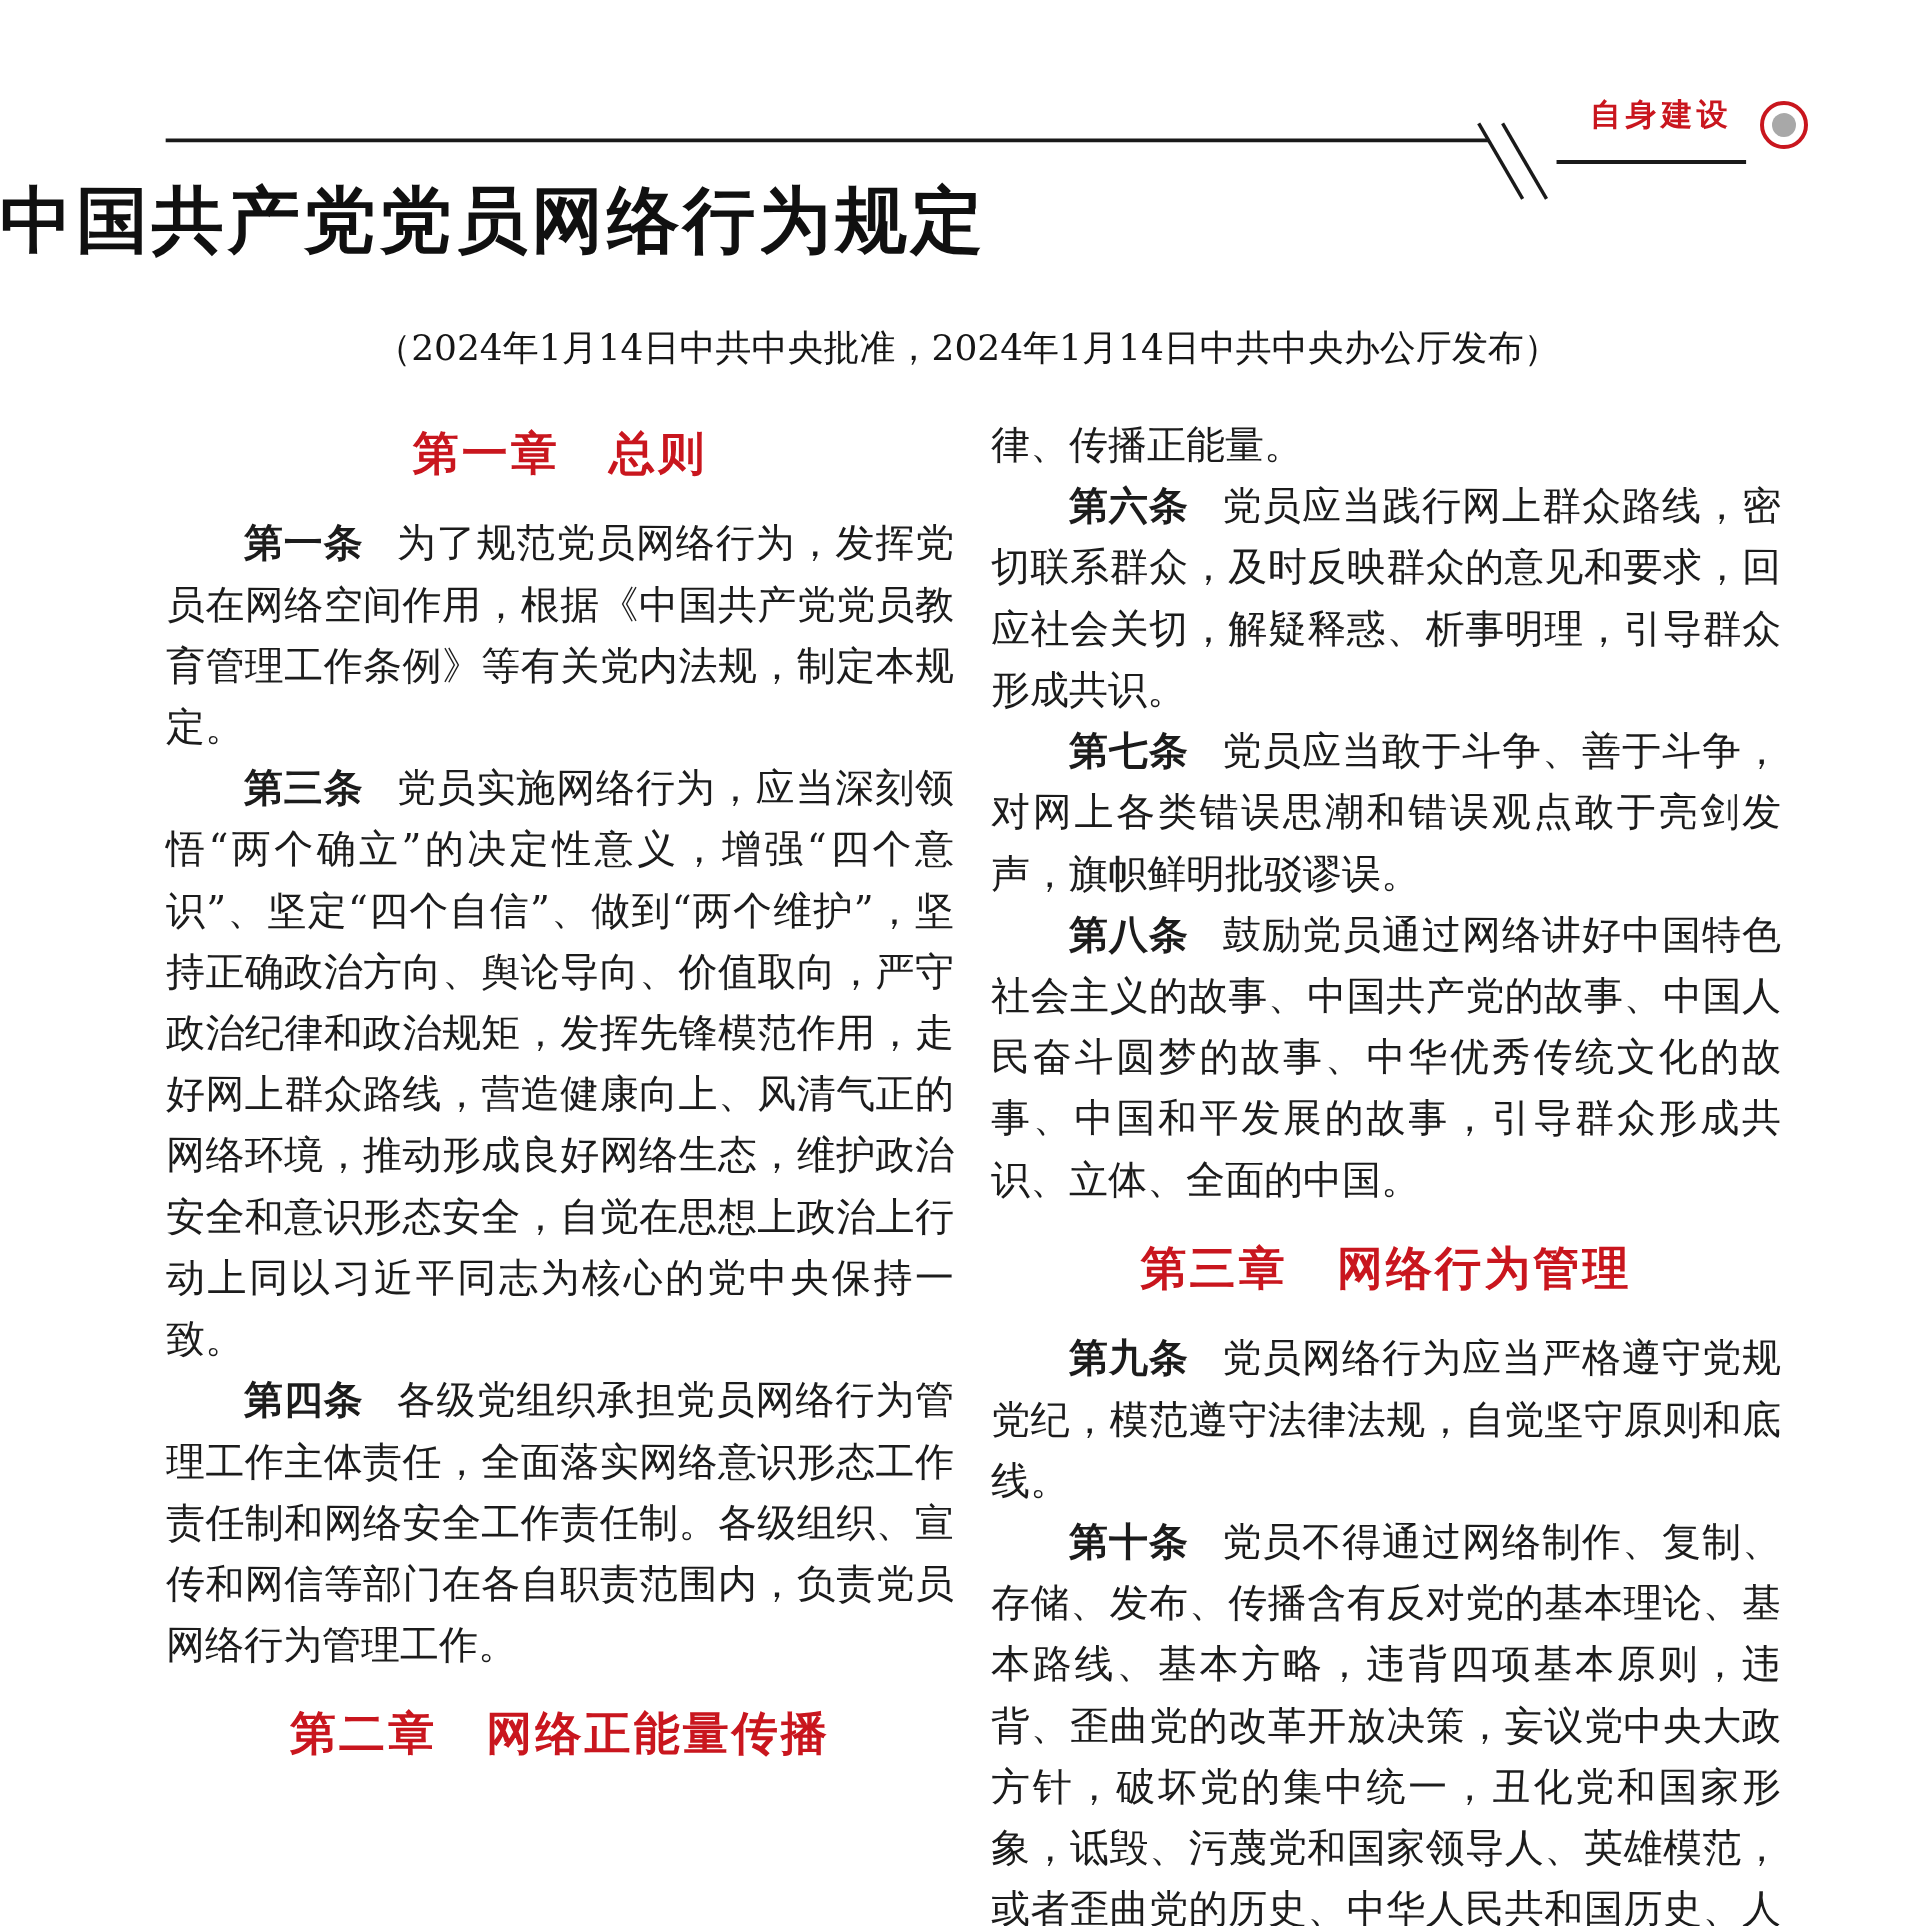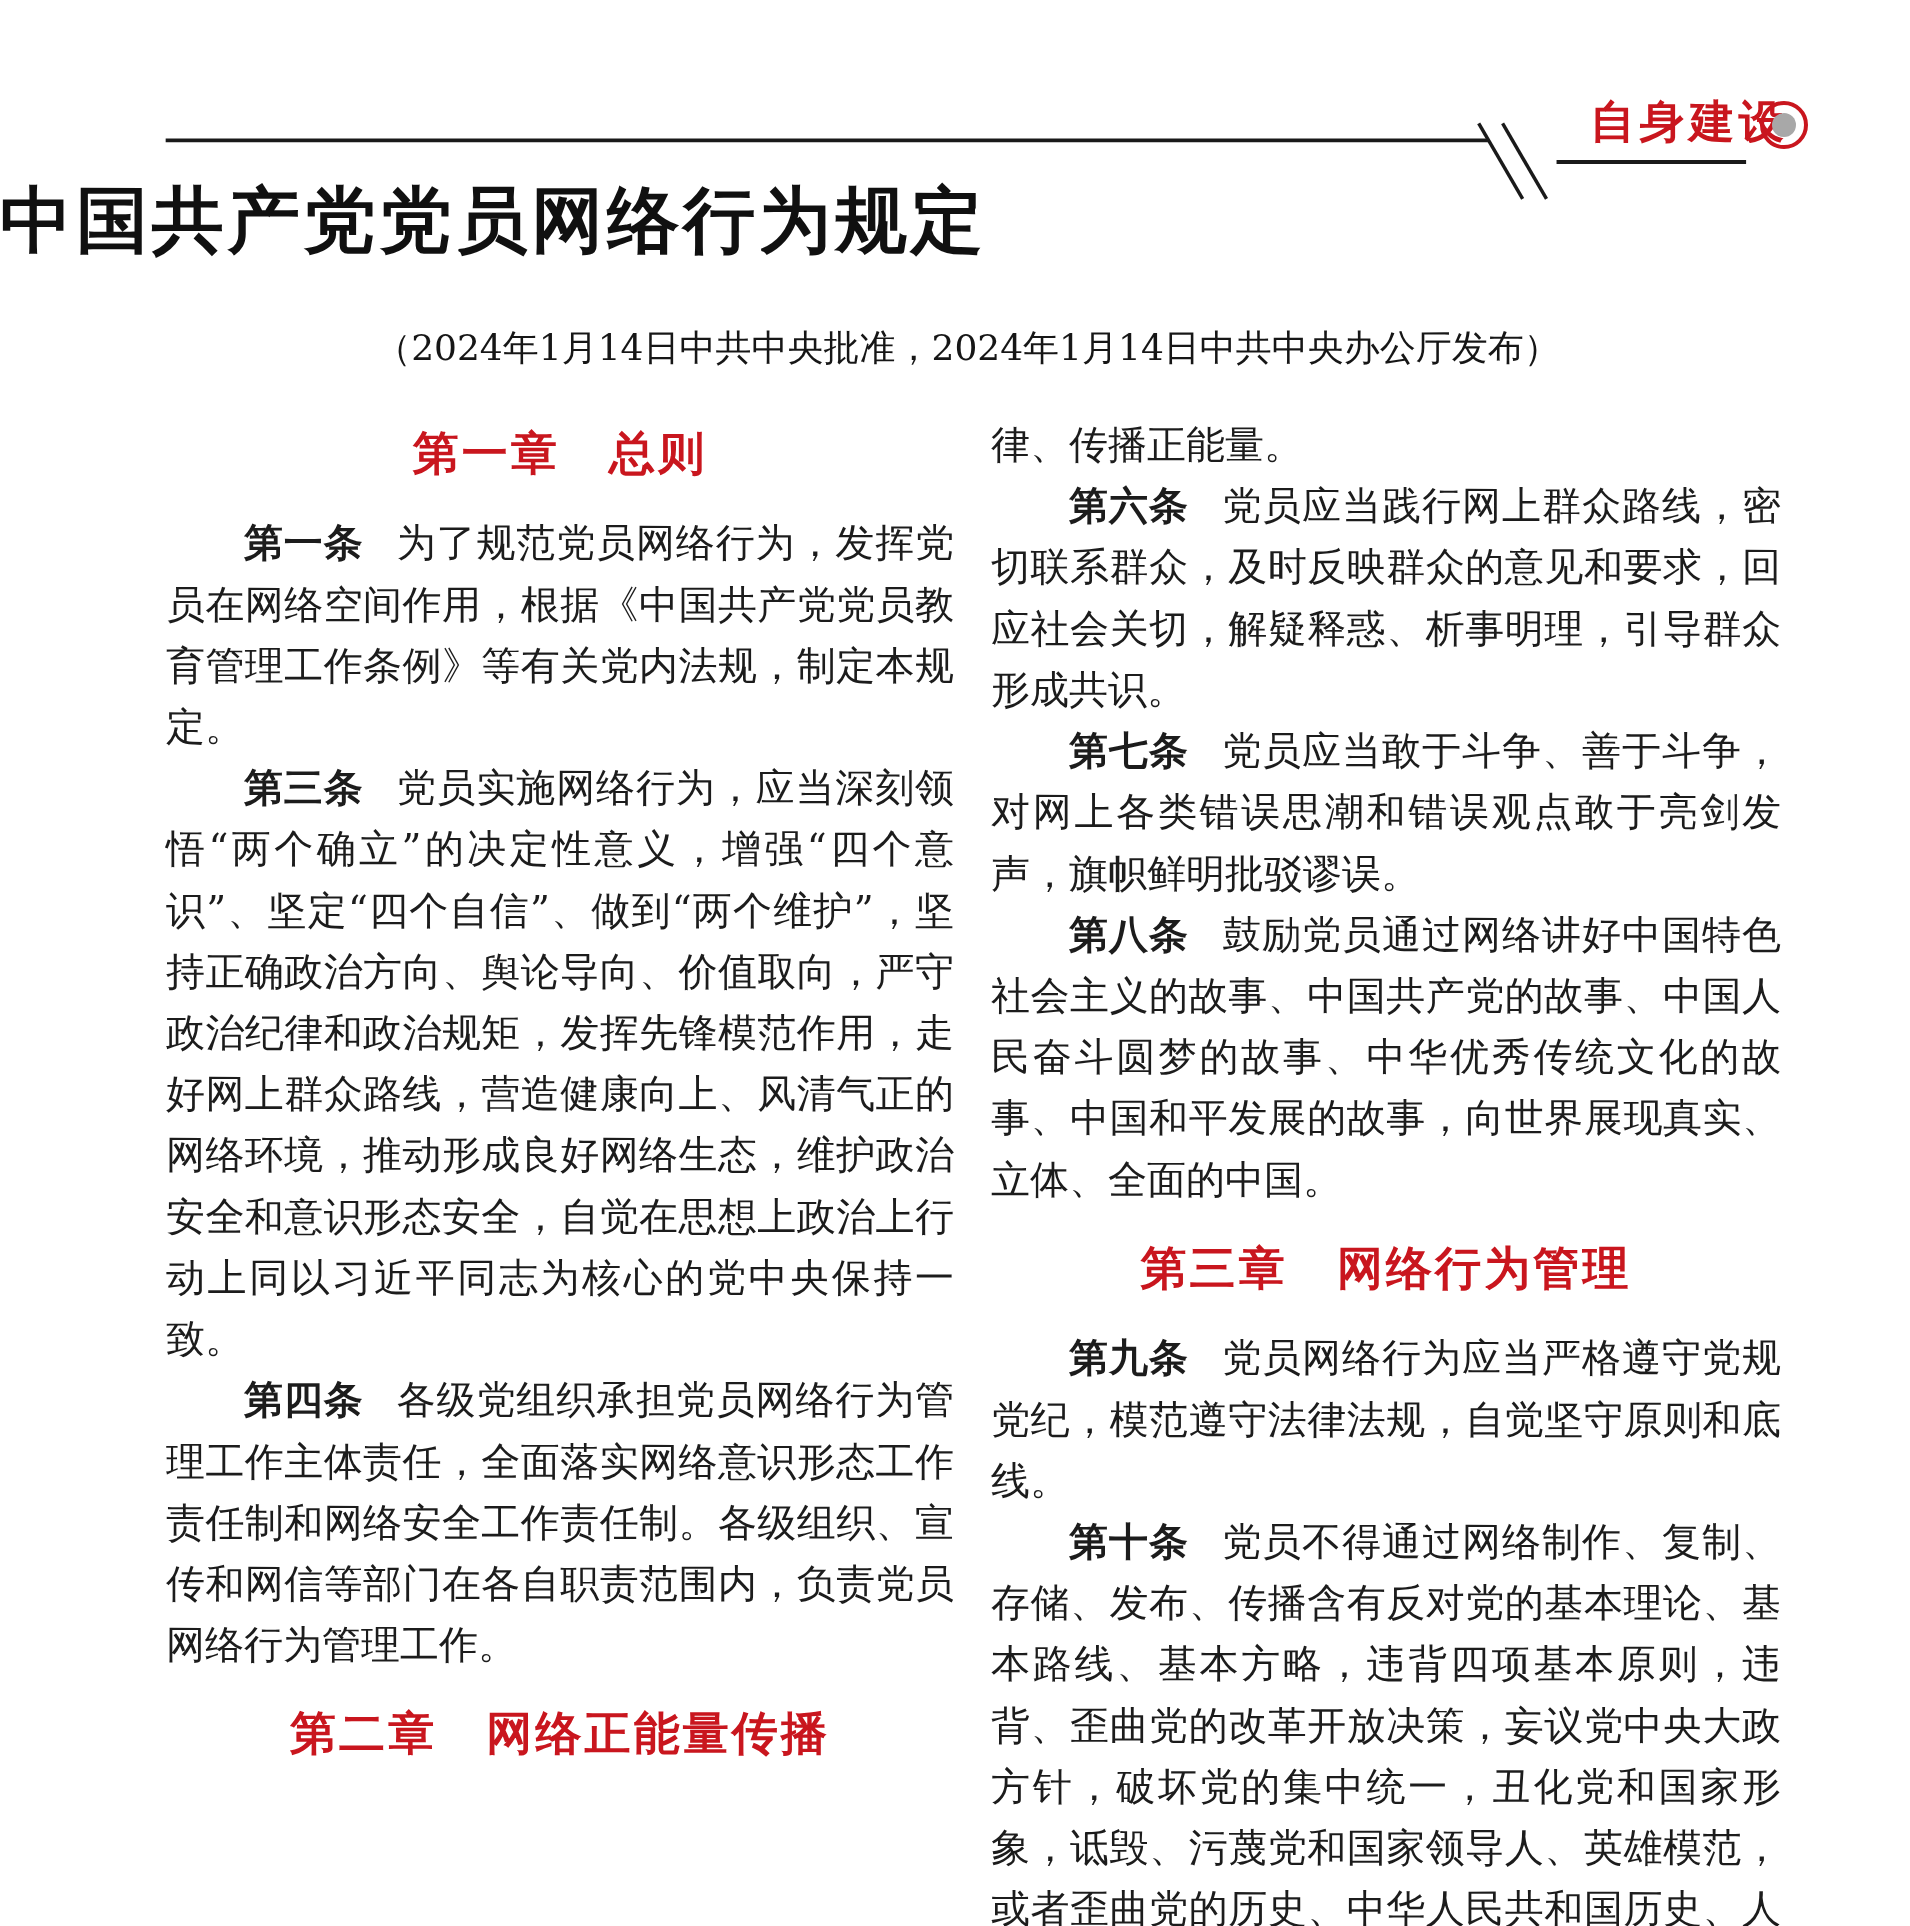--- a/index.html
+++ b/index.html
@@ -14,21 +14,21 @@
     background:#ffffff;
     font-family:"DejaVu Serif", serif;
     color:var(--ink);
     overflow:hidden;
   }
   
   .header-rule{position:absolute;left:0;top:108px;}
   .masthead-label{
     position:absolute;left:1590px;top:99px;
     font-family:"Liberation Sans", sans-serif;
-    font-weight:bold;font-size:45px;line-height:1;
+    font-weight:bold;font-size:31px;line-height:1;
     color:var(--red);letter-spacing:4.6px;white-space:nowrap;
   }
   .target-icon{
     position:absolute;left:1760px;top:101px;
     width:40px;height:40px;
     border:4.2px solid var(--red);border-radius:50%;
     box-sizing:content-box;
   }
   .target-icon .dot{
     position:absolute;left:50%;top:50%;
@@ -96,21 +96,21 @@
     <p class="para"><b class="art-num">第三条</b><span>党员实施网络行为，应当深刻领悟“两个确立”的决定性意义，增强“四个意识”、坚定“四个自信”、做到“两个维护”，坚持正确政治方向、舆论导向、价值取向，严守政治纪律和政治规矩，发挥先锋模范作用，走好网上群众路线，营造健康向上、风清气正的网络环境，推动形成良好网络生态，维护政治安全和意识形态安全，自觉在思想上政治上行动上同以习近平同志为核心的党中央保持一致。</span></p>
     <p class="para"><b class="art-num">第四条</b><span>各级党组织承担党员网络行为管理工作主体责任，全面落实网络意识形态工作责任制和网络安全工作责任制。各级组织、宣传和网信等部门在各自职责范围内，负责党员网络行为管理工作。</span></p>
     <p class="chapter">第二章　网络正能量传播</p>
 
   </div>
 
   <div class="col col-right">
     <p class="para-cont">律、传播正能量。</p>
     <p class="para"><b class="art-num">第六条</b><span>党员应当践行网上群众路线，密切联系群众，及时反映群众的意见和要求，回应社会关切，解疑释惑、析事明理，引导群众形成共识。</span></p>
     <p class="para"><b class="art-num">第七条</b><span>党员应当敢于斗争、善于斗争，对网上各类错误思潮和错误观点敢于亮剑发声，旗帜鲜明批驳谬误。</span></p>
-    <p class="para"><b class="art-num">第八条</b><span>鼓励党员通过网络讲好中国特色社会主义的故事、中国共产党的故事、中国人民奋斗圆梦的故事、中华优秀传统文化的故事、中国和平发展的故事，向世界展现真实、立体、全面的中国。</span></p>
+    <p class="para"><b class="art-num">第八条</b><span>鼓励党员通过网络讲好中国特色社会主义的故事、中国共产党的故事、中国人民奋斗圆梦的故事、中华优秀传统文化的故事、中国和平发展的故事，引导群众形成共识、立体、全面的中国。</span></p>
     <p class="chapter">第三章　网络行为管理</p>
     <p class="para"><b class="art-num">第九条</b><span>党员网络行为应当严格遵守党规党纪，模范遵守法律法规，自觉坚守原则和底线。</span></p>
     <p class="para"><b class="art-num">第十条</b><span>党员不得通过网络制作、复制、存储、发布、传播含有反对党的基本理论、基本路线、基本方略，违背四项基本原则，违背、歪曲党的改革开放决策，妄议党中央大政方针，破坏党的集中统一，丑化党和国家形象，诋毁、污蔑党和国家领导人、英雄模范，或者歪曲党的历史、中华人民共和国历史、人民军队历史等有严重政治问题的信息，不得组织、参加含有相关内容的网络论坛、群组、直播等活动。</span></p>
 
   </div>
 
 </div>
 
 
 </body></html>

